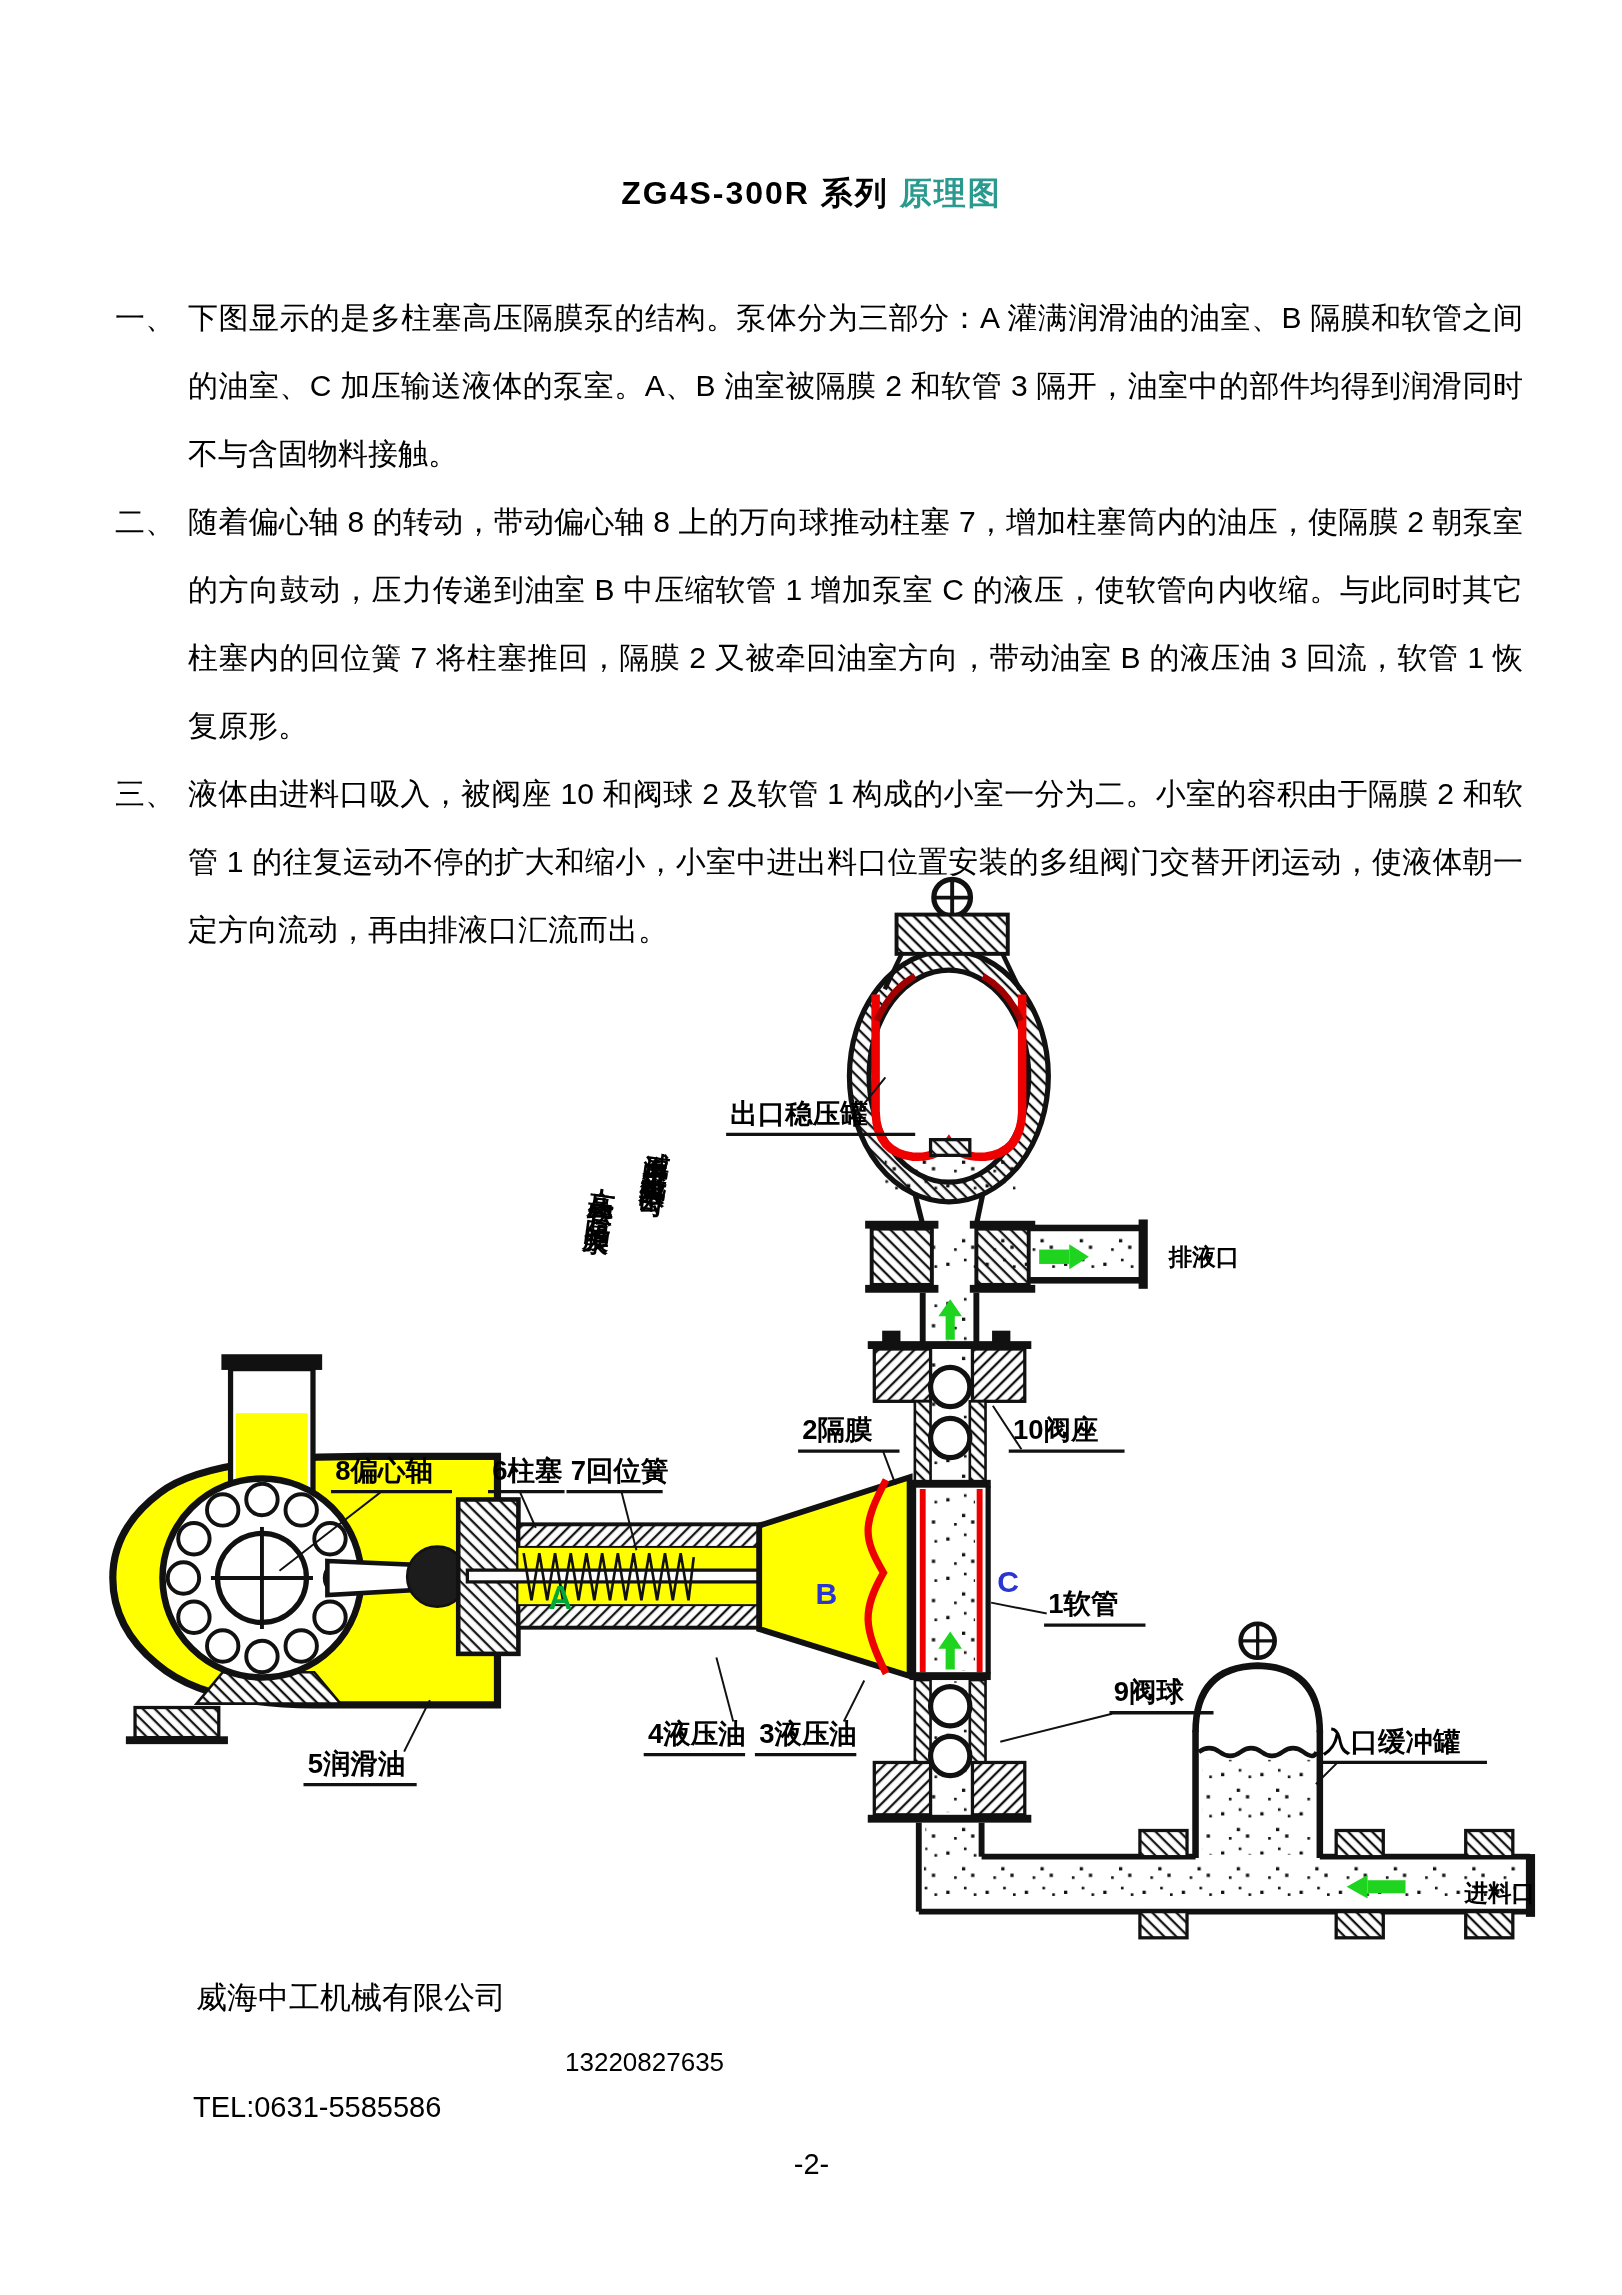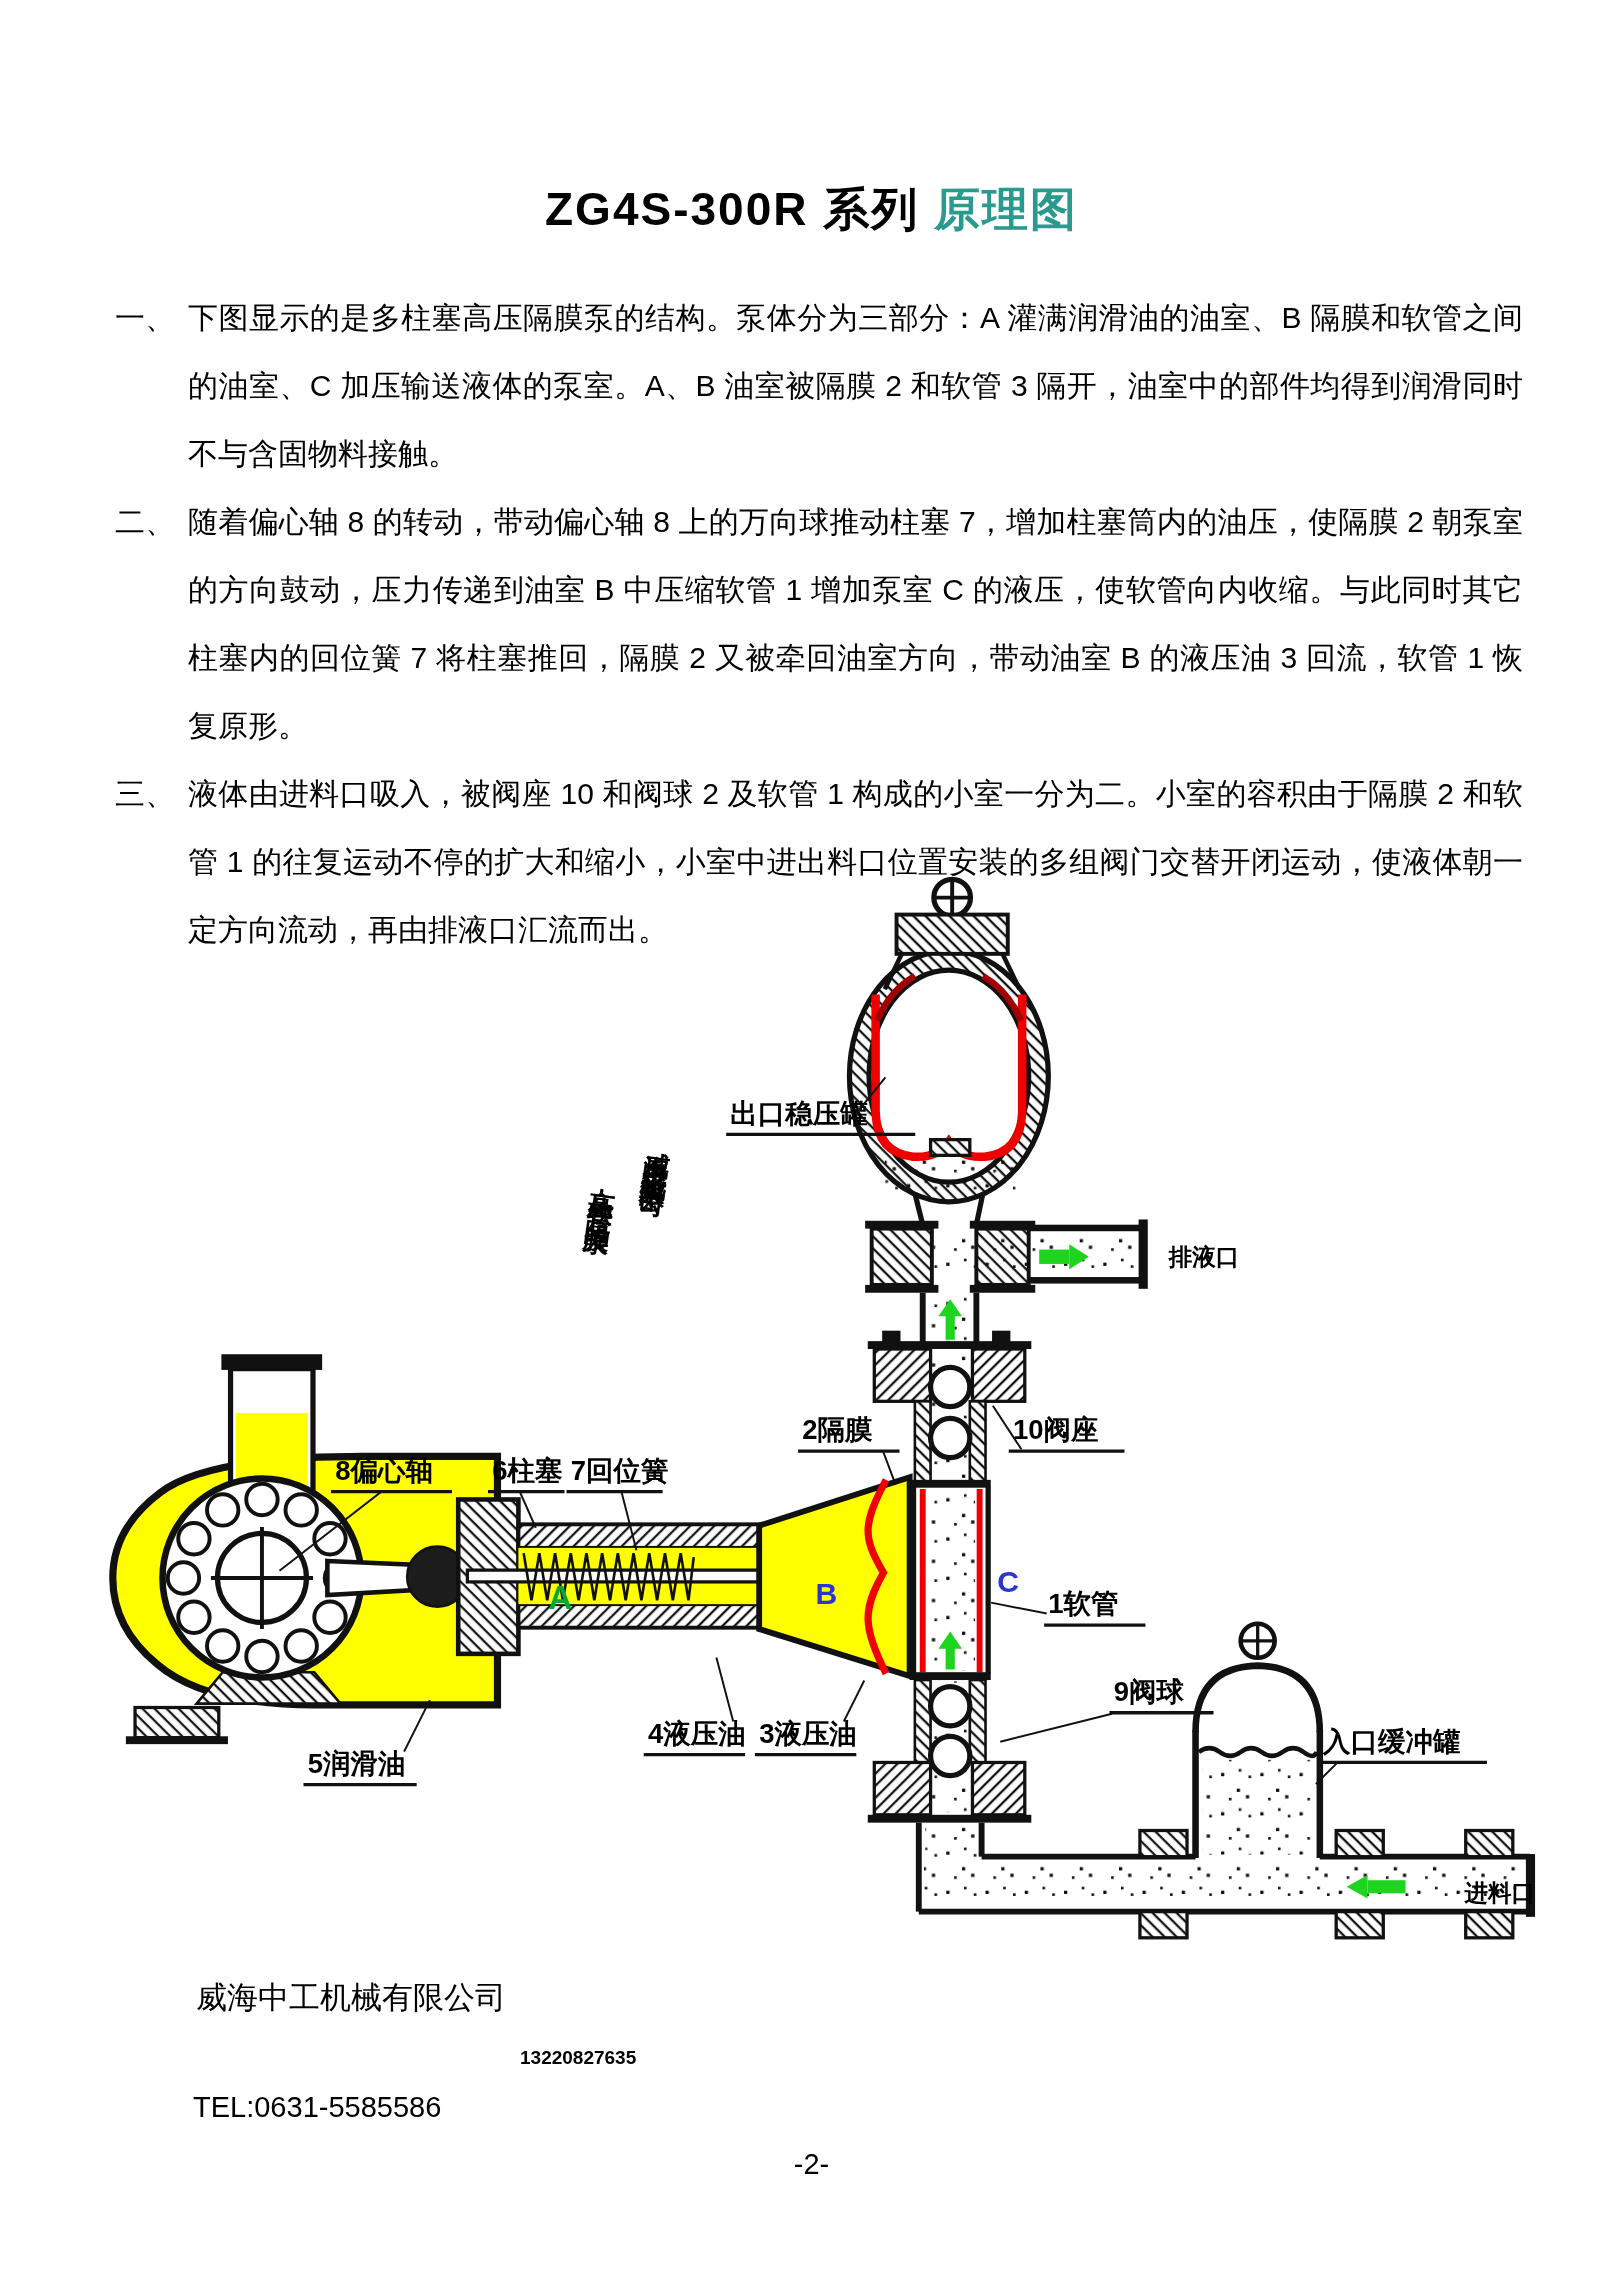--- a/index.html
+++ b/index.html
@@ -1,31 +1,31 @@
 <!DOCTYPE html>
 <html style="--accent: #2a9a8f; --oil: #ffff00; --hose: #ee0000; --flow_arrow: #1ed41e; --chamber_a: #00a839; --chamber_bc: #2b35d0;font-size:10.5px"><head>
 <meta charset="utf-8">
 <style>
   html,body{margin:0;padding:0;background:#888;}
   .page{width:1623px;height:2295px;position:relative;background:#fff;overflow:hidden;
         font-family:"Liberation Sans",sans-serif;color:#000;}
-  .doc-title{position:absolute;top:179px;left:0;width:100%;text-align:center;
-             font-size:46px;font-weight:bold;letter-spacing:2px;}
+  .doc-title{position:absolute;top:172px;left:0;width:100%;text-align:center;
+             font-size:32px;font-weight:bold;letter-spacing:2px;}
   .doc-title .hl{color:var(--accent,#2a9a8f);}
   .paras{position:absolute;top:284px;left:115px;width:1408px;font-size:30px;line-height:68px;}
   .para{display:flex;text-align:justify;}
   .para .marker{flex:0 0 73px;}
   .para .ptext{flex:1;}
   .vtext{position:absolute;writing-mode:vertical-rl;font-size:26px;font-weight:bold;
          letter-spacing:4.6px;transform:rotate(8deg);transform-origin:top center;}
   .v-company{left:645px;top:1131px;}
   .v-product{left:590px;top:1170px;}
   .footer-company{position:absolute;left:196px;top:1977px;font-size:31px;}
   .footer-tel{position:absolute;left:193px;top:2047px;font-size:29px;margin-top:44px;}
-  .footer-mobile{position:absolute;left:520px;top:2047px;font-size:19px;font-weight:bold;}
+  .footer-mobile{position:absolute;left:565px;top:2047px;font-size:26px;}
   .footer-web{position:absolute;left:758px;top:2047px;font-size:29px;}
   .page-num{position:absolute;left:0;top:2148px;width:100%;text-align:center;font-size:29px;}
   svg text{font-family:"Liberation Sans",sans-serif;font-weight:bold;fill:#000;}
 </style>
 </head>
 <body>
 
 <div class="page">
 
   <div class="doc-title">

